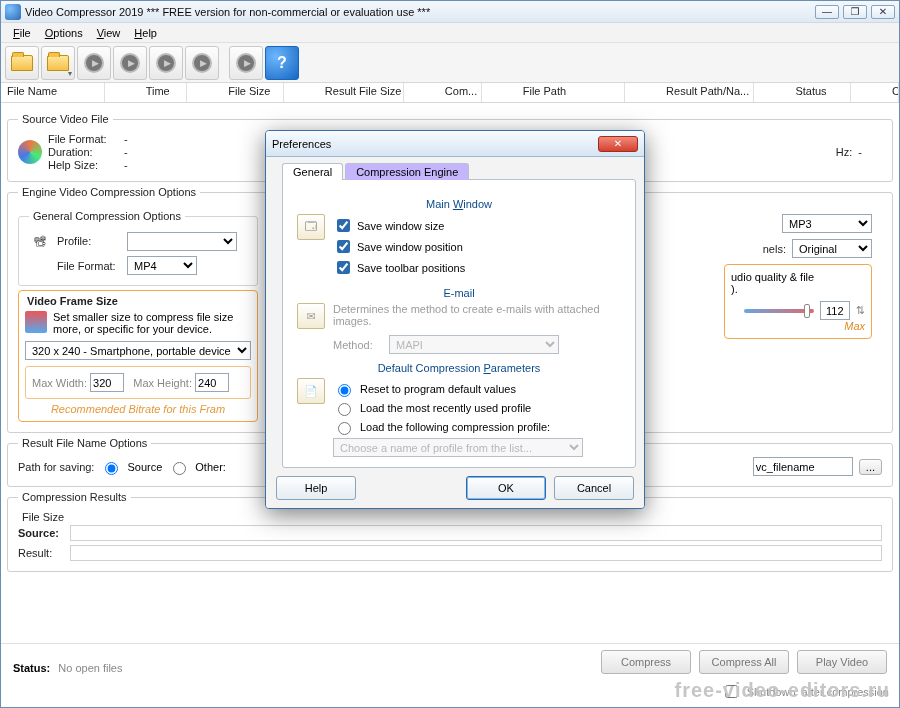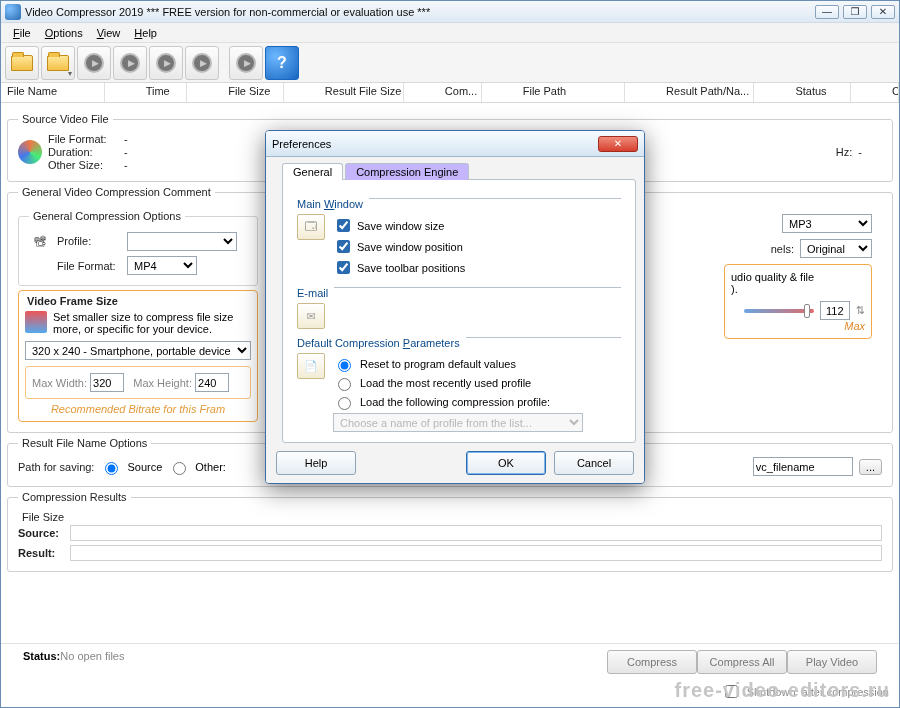--- a/index.html
+++ b/index.html
@@ -42,21 +42,21 @@
   .big-btn { width:90px; height:24px; border:1px solid #b5b5b5; background:linear-gradient(#fafafa,#e5e5e5); border-radius:3px; color:#777; text-align:center; line-height:22px;}
   
   .modal-backdrop { position:absolute; inset:0; }
   .dialog { position:absolute; left:265px; top:130px; width:380px; background:#f3f3f3; border:1px solid #3c6ea5; box-shadow:0 6px 24px rgba(0,0,0,.5); border-radius:4px; overflow:hidden;}
   .dialog .d-title { height:26px; background:linear-gradient(#f7fbff,#d6e5f3); display:flex; align-items:center; padding:0 6px; border-bottom:1px solid #9fb7cf;}
   .dialog .d-title .close { margin-left:auto; width:40px; height:16px; background:linear-gradient(#f08b7c,#d6402e); border:1px solid #a12c1d; border-radius:3px; color:#fff; text-align:center; line-height:13px; font-size:10px; cursor:pointer;}
   .tabs { display:flex; margin-bottom:-1px;}
   .tab { border:1px solid #b7c2cd; border-bottom:none; padding:2px 10px; background:#c4b5fd; border-radius:3px 3px 0 0; margin-right:2px; cursor:pointer;}
   .tab.active { background:#fff; position:relative; z-index:2;}
   .tab-body { border:1px solid #b7c2cd; padding:10px 14px; background:#fff; border-radius:0 3px 3px 3px;}
-  .group-head { color:#0a4a8a; margin:8px 0 4px 0; display:flex; gap:6px;}
+  .group-head { color:#0a4a8a; margin:8px 0 4px 0; display:flex; align-items:center; flex-direction:column;}
   .group-head .line { flex:1; height:1px; background:#b7c2cd;}
   .check { display:flex; align-items:center; gap:4px; margin:2px 0 2px 42px;}
   .check input { accent-color:#2a6bb0;}
   .mini-ico { width:28px; height:26px; border:1px solid #cbbb8a; background:linear-gradient(#fff,#f3ecd4); border-radius:2px; display:inline-flex; align-items:center; justify-content:center; margin-right:8px;}
   .radio-row { display:flex; align-items:center; gap:6px; margin:3px 0 3px 42px;}
   .d-footer { display:flex; gap:8px; padding:8px 10px; justify-content:flex-end; background:#f3f3f3;}
   .dlg-btn { width:80px; height:24px; border:1px solid #8fa3b7; background:linear-gradient(#fefefe,#e4ecf3); border-radius:3px; text-align:center; line-height:22px; cursor:pointer;}
   .dlg-btn.primary { border:1px solid #2a6bb0; box-shadow:0 0 0 1px #7fb6ec inset;}
   .disabled { color:#9c9c9c;}
   .watermark { position:absolute; right:10px; bottom:6px; color:#c6c6c6; font-size:20px; font-weight:bold; letter-spacing:1px; pointer-events:none;}
@@ -132,33 +132,33 @@
         <div style="display:flex;flex-direction:column;gap:1px;">
           <div class="row">
               <span class="lbl" style="width:70px">File Format:</span>
               <span class="val">-</span>
             </div>
           <div class="row">
               <span class="lbl" style="width:70px">Duration:</span>
               <span class="val">-</span>
             </div>
           <div class="row">
-              <span class="lbl" style="width:70px">Other Size:</span>
+              <span class="lbl" style="width:70px">Help Size:</span>
               <span class="val">-</span>
             </div>
         </div>
         <div style="margin-left:auto;margin-right:20px;" class="row">
           <span class="lbl">Hz:</span>
           <span class="val">-</span>
         </div>
       </div>
     </fieldset>
 
     <fieldset style="position:relative;">
-      <legend>General Video Compression Comment</legend>
+      <legend>Engine Video Compression Options</legend>
       <div style="position:absolute; right:-640px; top:-4px;"></div>
 
       <div style="display:flex; gap:16px;">
 
         <div style="width:240px;">
           <fieldset style="border:1px solid #d5d5d5;">
             <legend>General Compression Options</legend>
             <div class="row" style="margin-bottom:4px;">
               <div class="tip-ico">📽</div>
               <span class="lbl" style="width:64px">Profile:</span>
@@ -187,21 +187,21 @@
             </div>
             <div class="gray" style="text-align:center;font-style:italic;color:#e39a3a;margin-top:4px;">Recommended Bitrate for this Fram</div>
           </div>
         </div>
 
         <div style="flex:1; position:relative;">
           <div style="position:absolute; right:10px; top:8px; display:flex; flex-direction:column; gap:6px; align-items:flex-end;">
             <select style="width:90px"><option>MP3</option></select>
             <div class="row">
               <span class="lbl">nels:</span>
-              <select style="width:72px"><option>Original</option></select>
+              <select style="width:80px"><option>Original</option></select>
             </div>
             <div class="highlight" style="width:148px;">
               <div style="white-space:pre-line;">udio quality &amp; file
 ).</div>
               <div class="row" style="margin-top:6px; justify-content:flex-end;">
                 <div class="slider-track">
                     <div class="slider-thumb"></div>
                   </div>
                 <input type="text" style="width: 30px; text-align: center;" value="112">
                 <span style="color:#888;">⇅</span>
@@ -233,28 +233,28 @@
     </fieldset>
 
     <fieldset>
       <legend>Compression Results</legend>
       <div class="lbl" style="margin-left:4px;">File Size</div>
       <div class="row" style="margin-top:2px;">
         <span class="lbl" style="width:46px;font-weight:bold">Source:</span>
         <div style="flex:1;height:16px;border:1px solid #d0d0d0;"></div>
       </div>
       <div class="row" style="margin-top:4px;">
-        <span class="lbl" style="width:46px;font-weight:bold">Result:</span>
+        <span class="lbl" style="width:46px;font-weight:normal">Result:</span>
         <div style="flex:1;height:16px;border:1px solid #d0d0d0;"></div>
       </div>
     </fieldset>
 
   </div>
 
-  <div style="padding:6px 22px; display:flex; align-items:flex-start; border-top:1px solid #e0e0e0;">
+  <div style="padding:6px 12px; display:flex; align-items:flex-end; gap:8px; border-top:1px solid #e0e0e0;">
     <span style="font-weight:bold">Status:</span>
     <span class="gray">No open files</span>
     <div style="flex:1"></div>
     <div class="big-btn">Compress</div>
     <div class="big-btn">Compress All</div>
     <div class="big-btn">Play Video</div>
   </div>
   <div style="padding:2px 10px 6px 10px; display:flex; justify-content:flex-end; align-items:center; gap:6px;">
     <label class="row gray">
         <input type="checkbox" style="">
@@ -300,20 +300,27 @@
               </label>
           </div>
         </div>
 
         <div class="group-head">
             <span>E-mail</span>
             <div class="line"></div>
           </div>
         <div style="display:flex;">
           <div class="mini-ico disabled">✉</div>
+          <div style="flex:1">
+            <div class="disabled">Determines the method to create e-mails with attached images.</div>
+            <div class="row disabled" style="margin-top:8px;">
+              <span style="width:50px">Method:</span>
+              <select disabled="" style="width:170px;color:#999;background:#f5f5f5"><option>MAPI</option></select>
+            </div>
+          </div>
         </div>
 
         <div class="group-head">
             <span>Default Compression <u>P</u>arameters</span>
             <div class="line"></div>
           </div>
         <div style="display:flex;">
           <div class="mini-ico">📄</div>
           <div style="flex:1">
             <label class="radio-row" style="margin-left:0">

